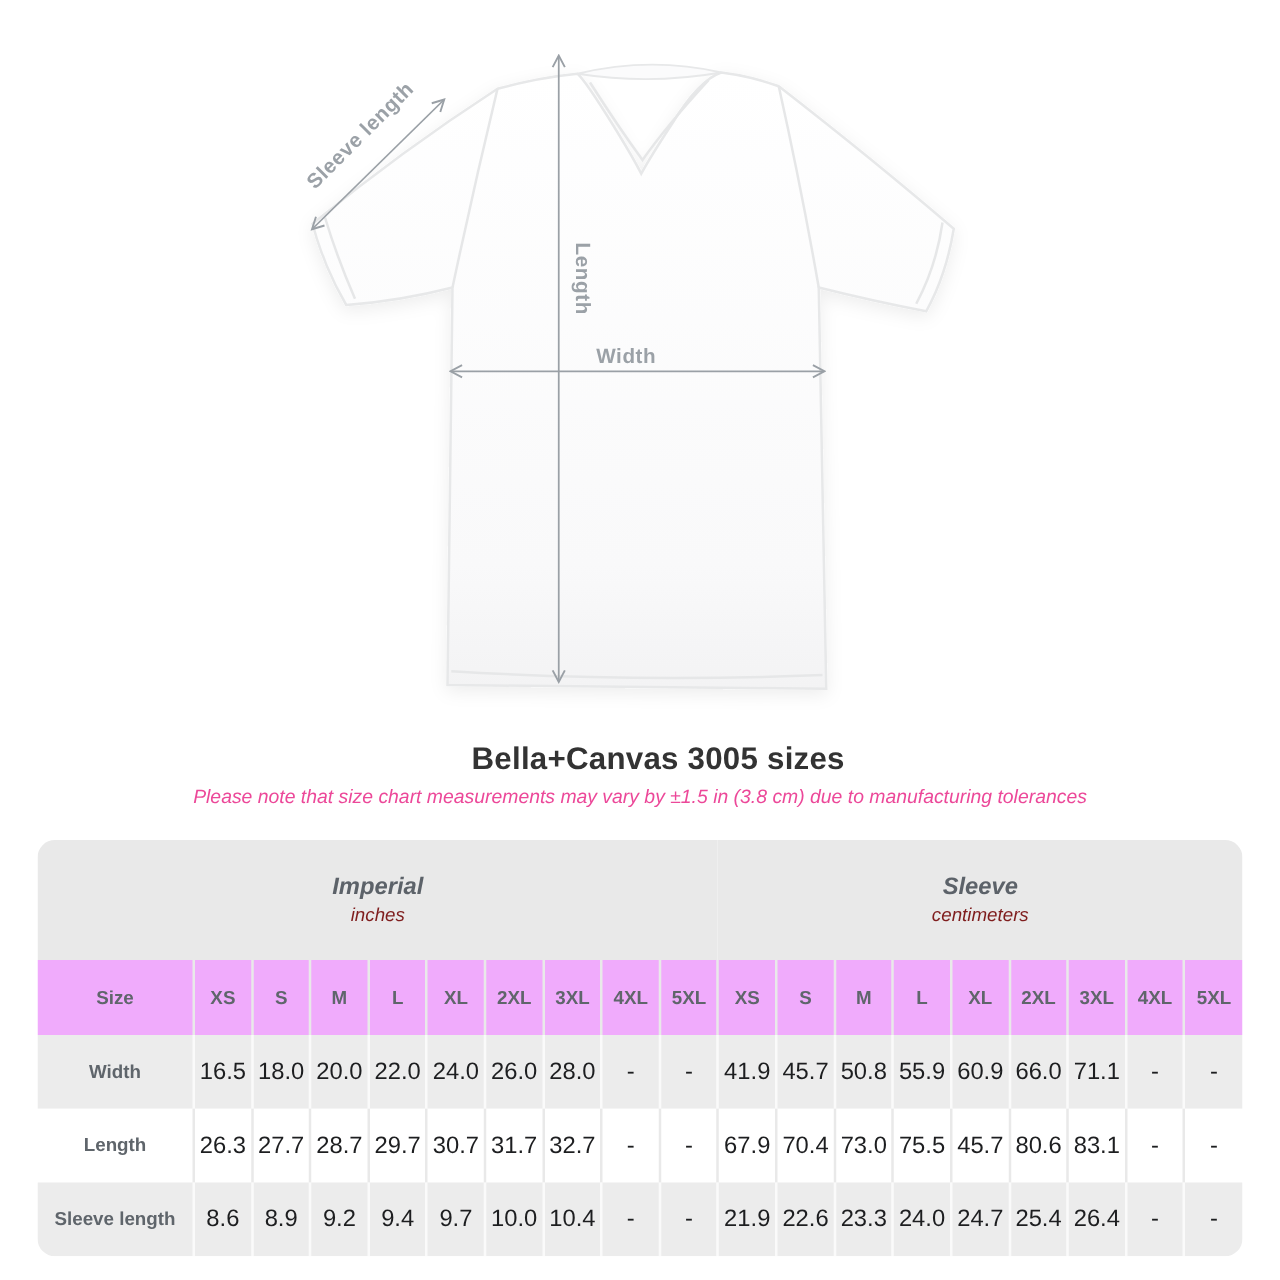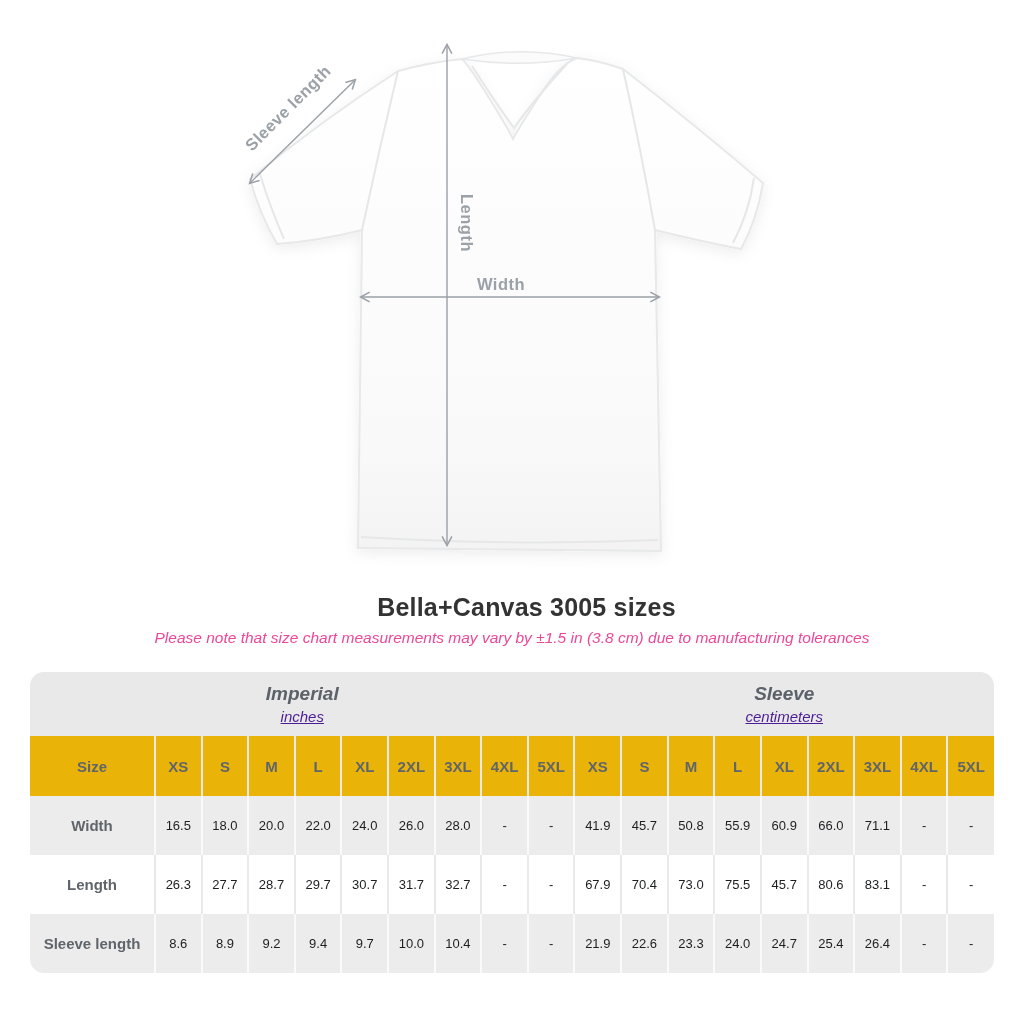--- a/index.html
+++ b/index.html
@@ -23,36 +23,36 @@
   .table-wrap {
     position: absolute; left: 30px; top: 672px; width: 964px;
     border-radius: 14px; overflow: hidden;
   }
   table.size-table {
     width: 100%; border-collapse: collapse; table-layout: fixed;
     font-family: "Liberation Sans", sans-serif;
   }
   col.size-col { width: 125px; }
 
-  tr.row-band th { background: #e9e9e9; height: 64px; vertical-align: middle; padding: 0; margin-top: 11px; }
+  tr.row-band th { background: #e9e9e9; height: 64px; vertical-align: middle; padding: 16px; margin-top: 11px; }
   .band-label { font-size: 19px; font-weight: bold; font-style: italic; color: #5c6269; line-height: 1.2; }
-  .band-unit { font-size: 15px; font-weight: normal; font-style: italic; color: #4c1d95; margin-top: 3px; text-decoration: underline; }
+  .band-unit { font-size: 15px; font-weight: normal; font-style: italic; color: #7f1d1d; margin-top: 3px; }
 
   tr.row-head th {
-    background: #eab308; height: 60px; vertical-align: middle;
+    background: #f0abfc; height: 60px; vertical-align: middle;
     font-size: 15px; font-weight: bold; color: #5f656b; padding: 0; text-align: center;
   }
   tr.row-head th:not(:last-child) { border-right: 2px solid #e9e9e9; }
 
   tbody tr { height: 59px; }
   tbody th.row-label {
     font-size: 15px; font-weight: bold; color: #5f656b; text-align: center; vertical-align: middle; padding: 0;
   }
   tbody td.val {
-    font-size: 13px; font-weight: normal; color: #1d1e20; text-align: center; vertical-align: middle; padding: 0;
+    font-size: 19px; font-weight: normal; color: #1d1e20; text-align: center; vertical-align: middle; padding: 0;
   }
   tbody tr.row-gray th, tbody tr.row-gray td { background: #ececec; }
   tbody tr.row-gray th:not(:last-child), tbody tr.row-gray td:not(:last-child) { border-right: 2px solid #fafafa; }
   tbody tr.row-white th, tbody tr.row-white td { background: #ffffff; }
   tbody tr.row-white th:not(:last-child), tbody tr.row-white td:not(:last-child) { border-right: 2px solid #e9e9e9; }
 
   .arrow-line { stroke: #9aa0a6; stroke-width: 1.4; fill: none; }
   .arrow-label {
     font-family: "Liberation Sans", sans-serif; font-size: 16.5px; font-weight: bold;
     fill: #9ba1a7; letter-spacing: 0.5px;

